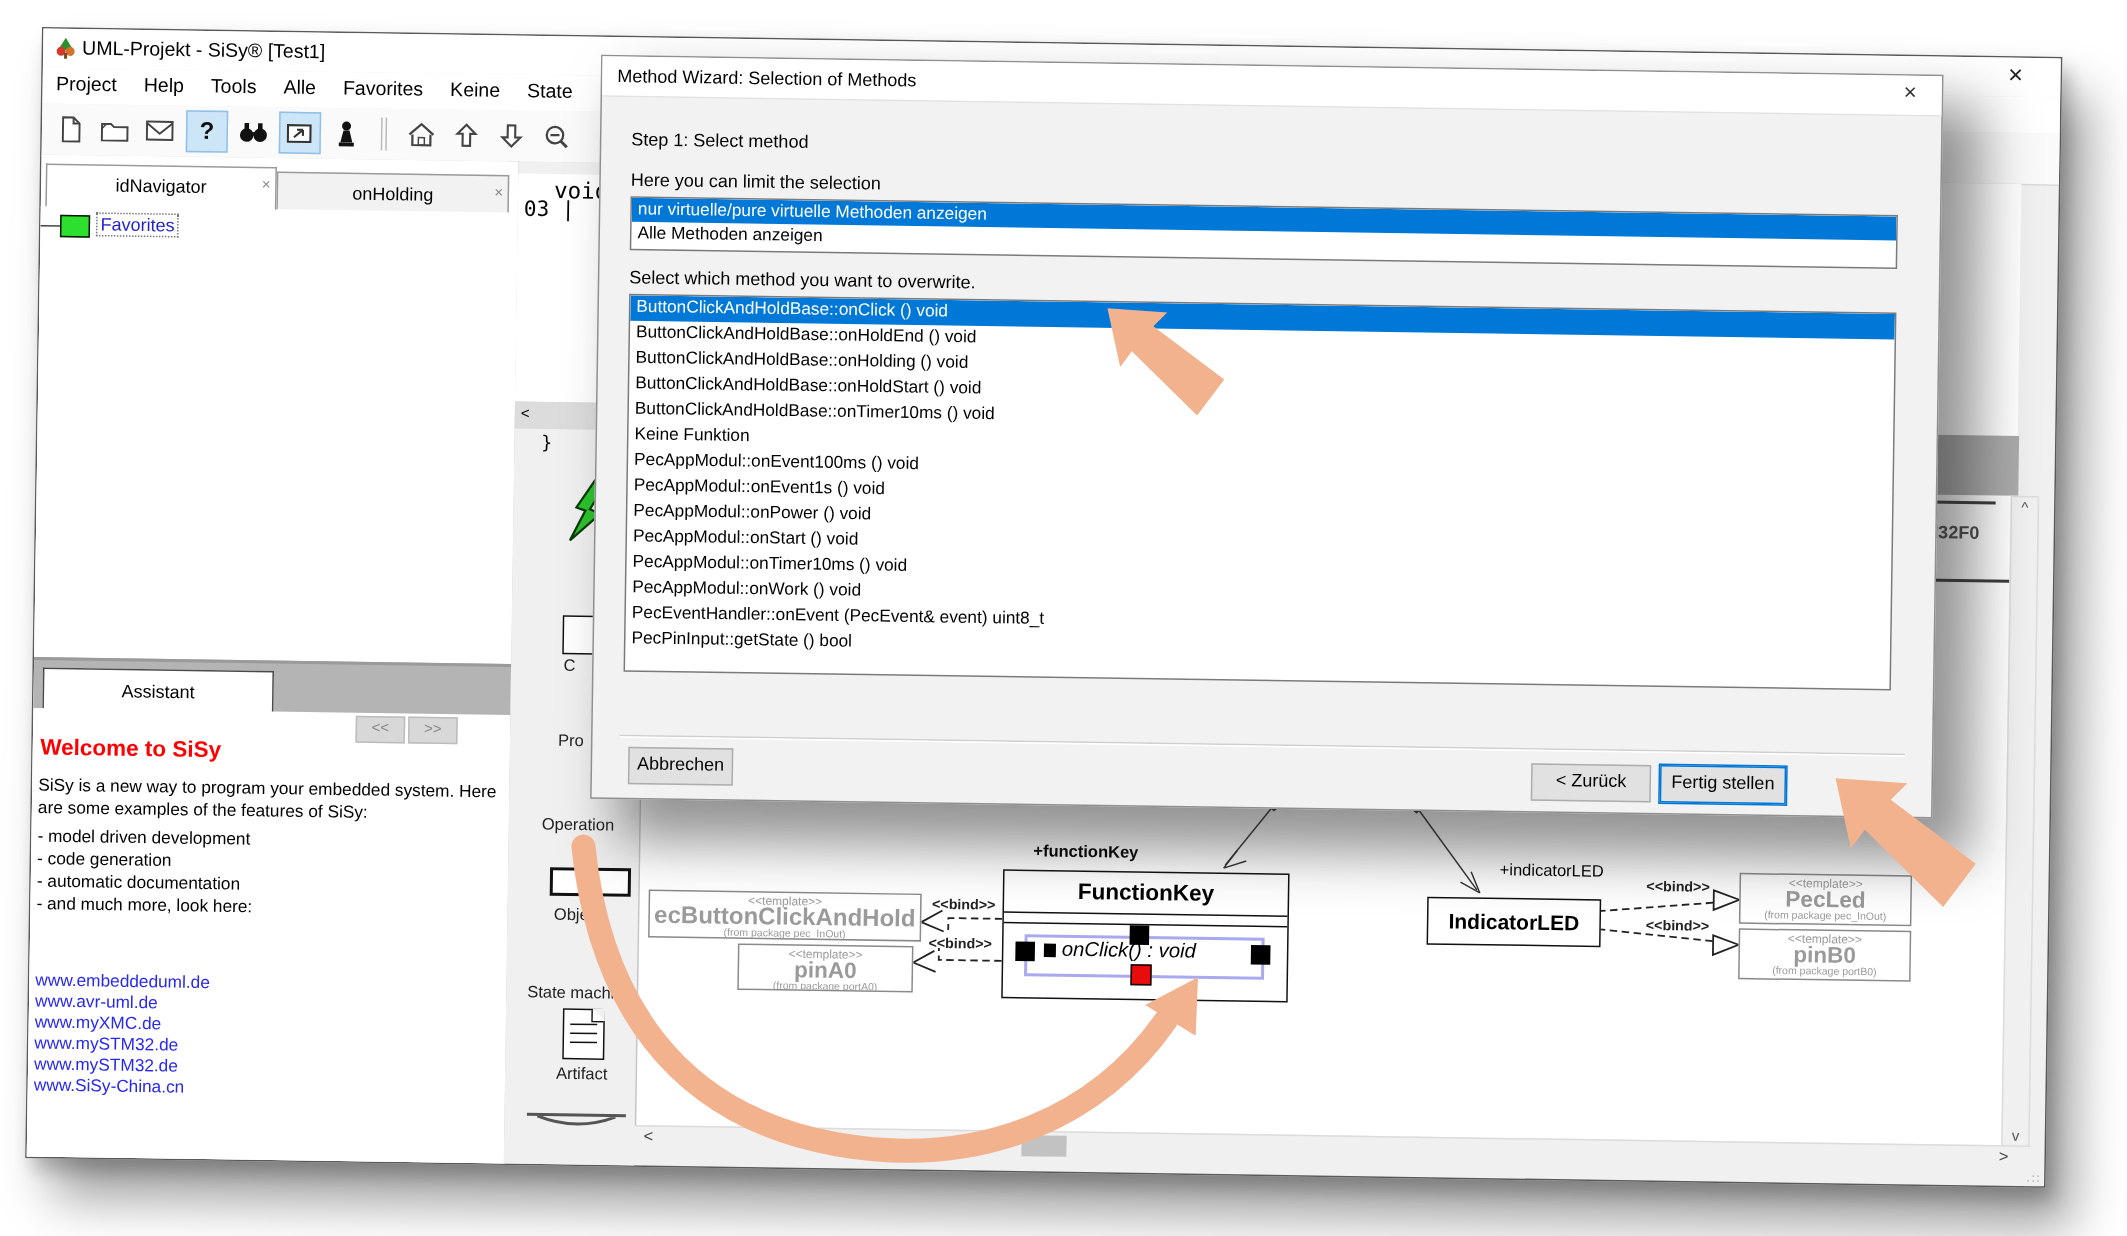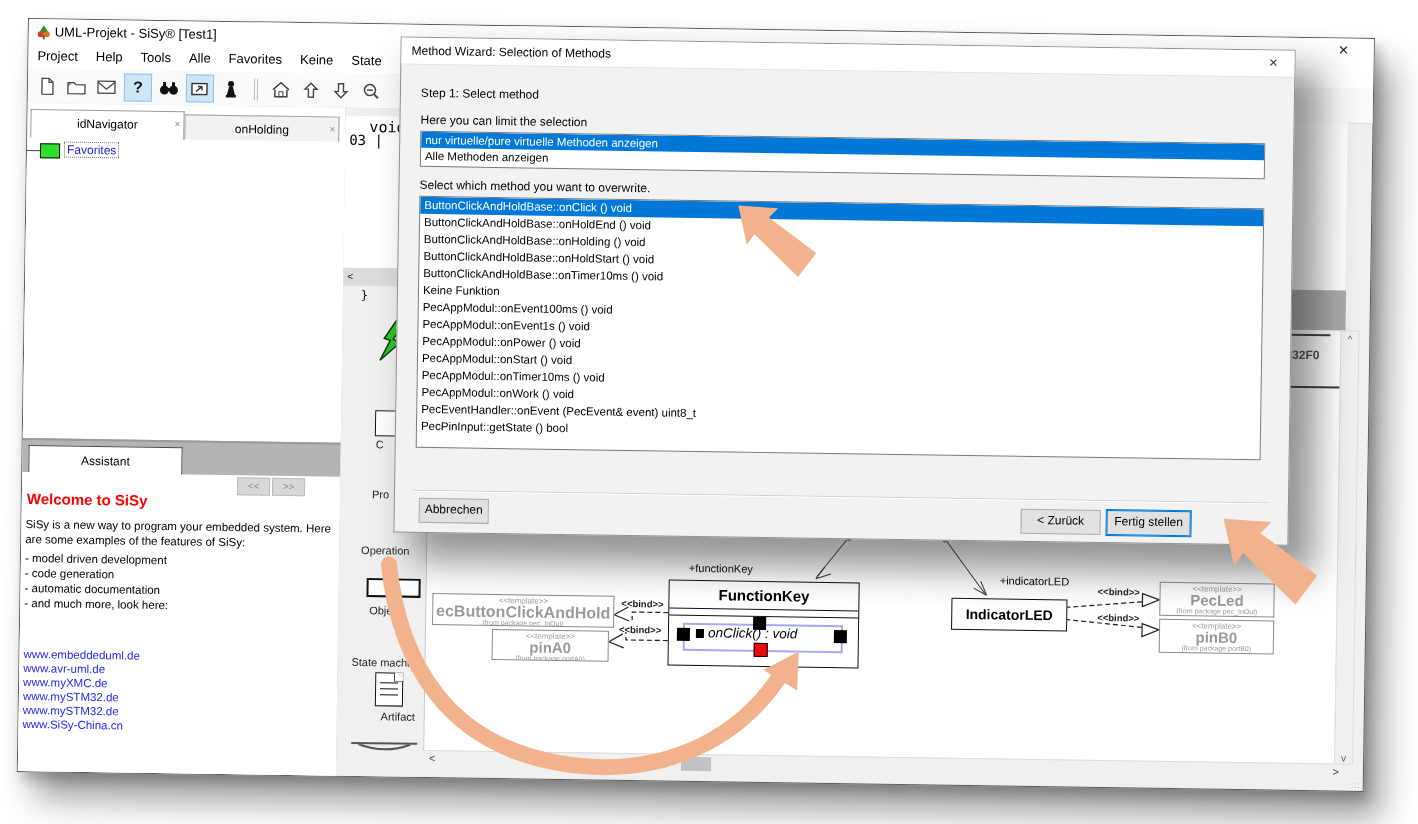--- a/index.html
+++ b/index.html
@@ -244,21 +244,21 @@
       <div class="pal-lbl" style="left:22px;top:436px;">Operation</div>
       <div class="pal-rect" style="left:28px;top:470px;width:50px;height:15px;"></div>
       <div class="pal-lbl" style="left:31px;top:496px;">Object</div>
       <div class="pal-lbl" style="left:14px;top:548px;">State machine</div>
       <div class="artifact" style="left:38px;top:564px;">
         <div class="fold"></div>
           <div class="l" style="top:9px;"></div>
           <div class="l" style="top:15px;"></div>
           <div class="l" style="top:21px;"></div>
       </div>
-      <div class="pal-lbl" style="left:44px;top:602px;text-align:right;">Artifact</div>
+      <div class="pal-lbl" style="left:34px;top:602px;text-align:right;">Artifact</div>
       <svg class="abs" style="left:14px;top:632px;" width="68" height="14">
         <path d="M1 3 H67 M8 4 Q34 14 60 4" fill="none" stroke="#555" stroke-width="2"></path>
       </svg>
     </div>
 
     <div class="abs canvas"></div>
     <div class="abs graypatch"></div>
     <div class="frag-line" style="left:1262px;top:296px;width:44px;"></div>
     <div class="frag-txt" style="left:1258px;top:310px;">M32F0</div>
     <div class="frag-line" style="left:1258px;top:348px;width:58px;"></div>
@@ -288,21 +288,21 @@
       <path d="M594 587 L608 579 M594 587 L609 593" fill="none" stroke="#222" stroke-width="1.2"></path>
       <path d="M648 612 L606 612 L606 604" fill="none" stroke="#222" stroke-width="1.2" stroke-dasharray="5,3"></path>
       <path d="M589 614 L603 606 M589 614 L604 620" fill="none" stroke="#222" stroke-width="1.2"></path>
 
       <path d="M1045 573 L1124 566" fill="none" stroke="#222" stroke-width="1.2" stroke-dasharray="5,3"></path>
       <polygon points="1139,564 1122,558 1122,571" fill="#fff" stroke="#222" stroke-width="1.2"></polygon>
       <path d="M1045 585 L1124 592" fill="none" stroke="#222" stroke-width="1.2" stroke-dasharray="5,3"></path>
       <polygon points="1139,594 1122,588 1122,601" fill="#fff" stroke="#222" stroke-width="1.2"></polygon>
     </svg>
 
-    <div class="rolelbl" style="left:668px;top:533px;">+functionKey</div>
+    <div class="rolelbl" style="left:668px;top:533px;font-weight:bold;">+functionKey</div>
     <div class="rolelbl" style="left:979px;top:541px;">+indicatorLED</div>
     <div class="bindlbl" style="left:601px;top:570px;">&lt;&lt;bind&gt;&gt;</div>
     <div class="bindlbl" style="left:599px;top:596px;">&lt;&lt;bind&gt;&gt;</div>
     <div class="bindlbl" style="left:1077px;top:551px;">&lt;&lt;bind&gt;&gt;</div>
     <div class="bindlbl" style="left:1077px;top:577px;">&lt;&lt;bind&gt;&gt;</div>
 
     <div class="tpl" style="left:412px;top:568px;width:180px;height:30px;">
       <div class="st">&lt;&lt;template&gt;&gt;</div>
       <div class="nm" style="font-size:16px;">ecButtonClickAndHold</div>
       <div class="fr">(from package pec_InOut)</div>

